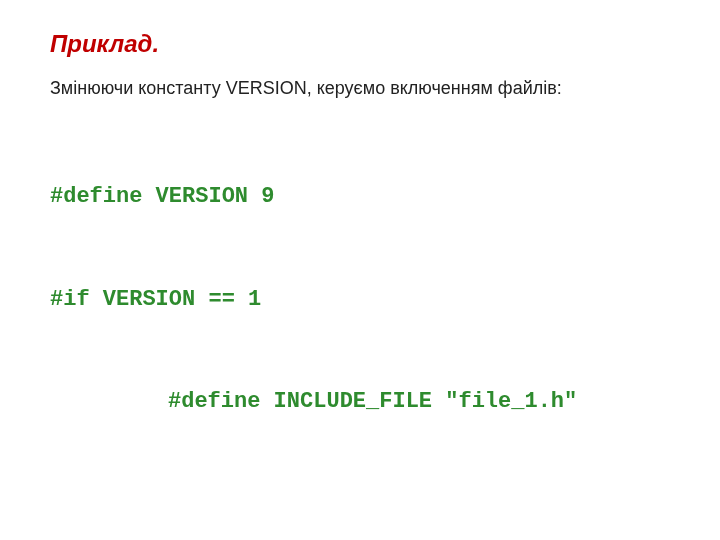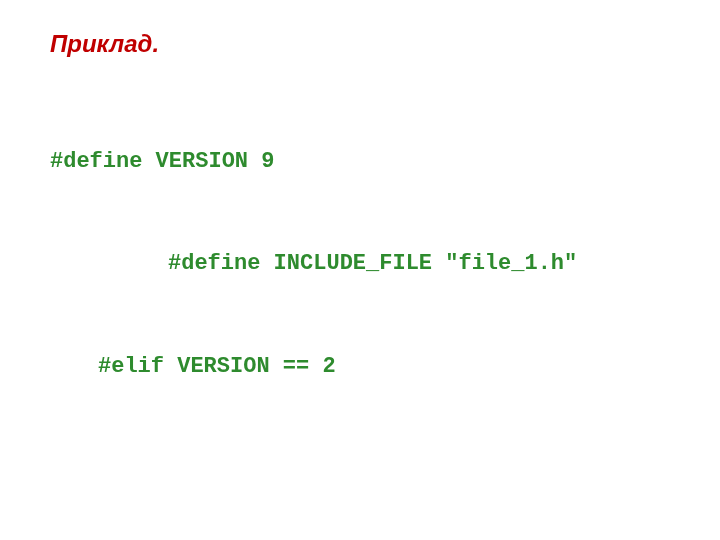--- a/index.html
+++ b/index.html
@@ -46,25 +46,26 @@
   .indent1 { padding-left: 48px; }
   .indent2 { padding-left: 118px; }
 </style>
 </head>
 <body>
 
 <div class="page">
 
   <h2 class="heading">Приклад.</h2>
 
+  <p class="subheading">Змінюючи константу VERSION, керуємо включенням файлів:</p>
 
   <div class="codeblock">
     <span class="codeline">#define VERSION 9</span>
+    <span class="codeline">#if VERSION == 1</span>
     <span class="codeline indent2">#define INCLUDE_FILE "file_1.h"</span>
-    <span class="codeline indent1">#elif VERSION == 2</span>
     
     
     
     
     
   </div>
 
 </div>
 
 </body></html>

